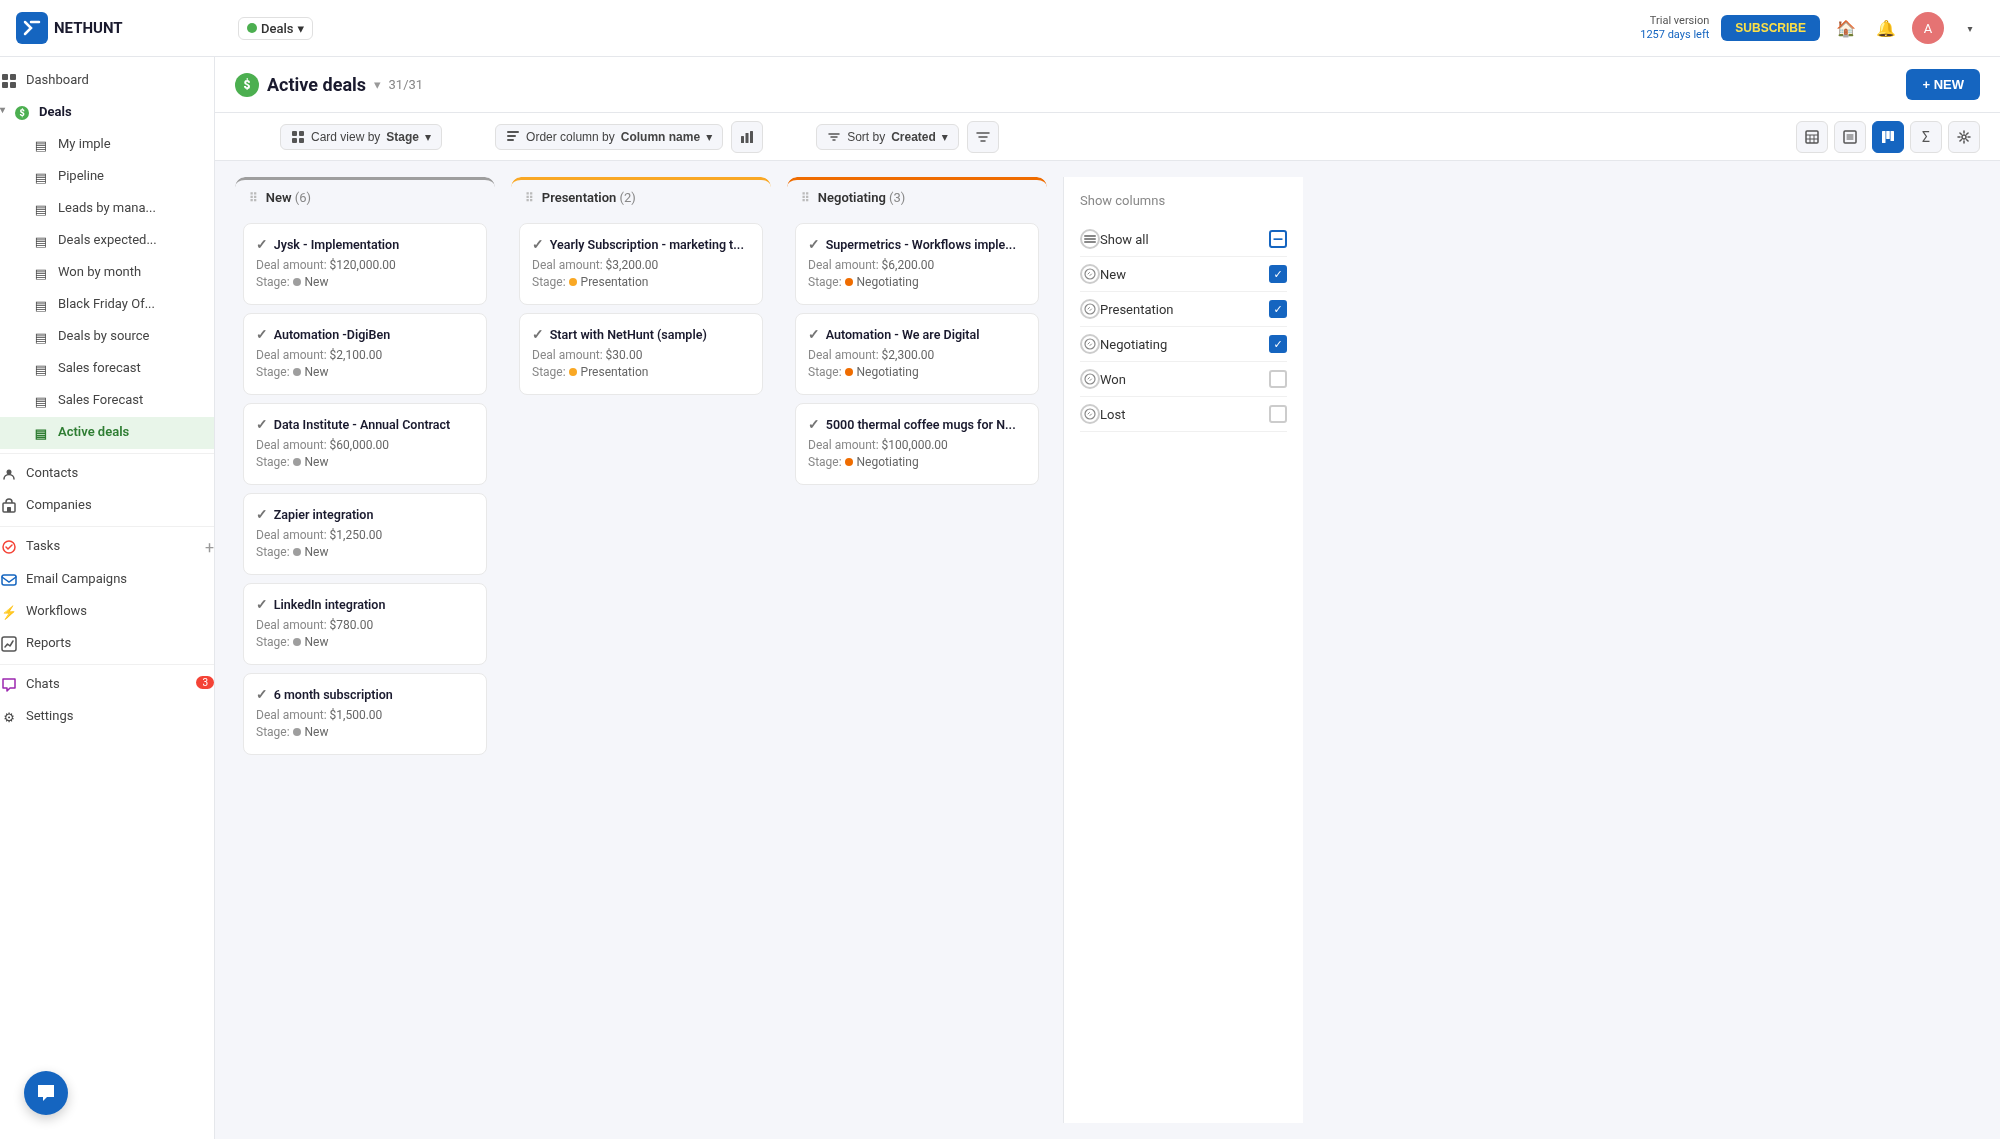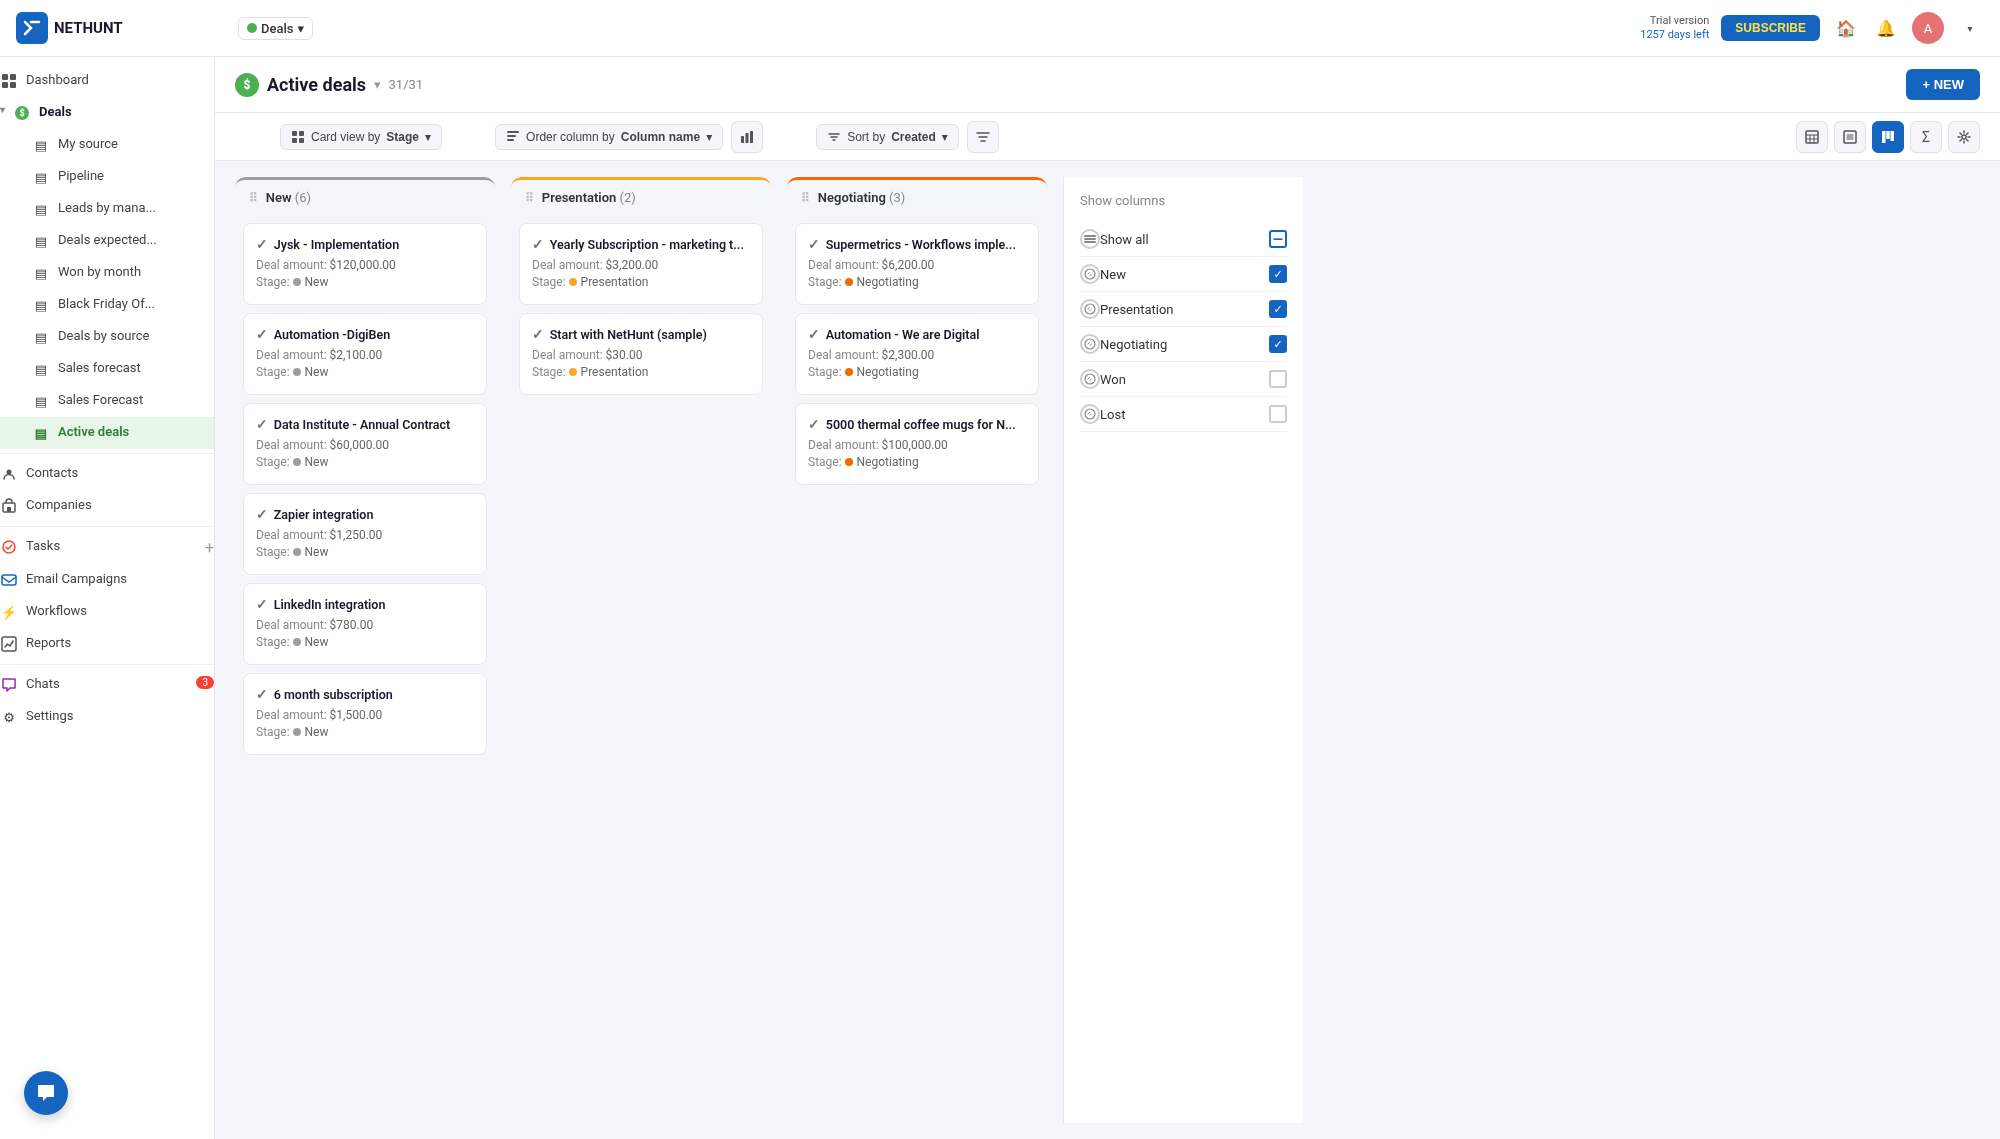--- a/index.html
+++ b/index.html
@@ -357,21 +357,21 @@
       <div class="sidebar-icon">
         <div style="width:14px;height:14px;border-radius:50%;background:#4caf50;display:flex;align-items:center;justify-content:center;">
           <span style="color:#fff;font-size:9px;font-weight:900;">$</span>
         </div>
       </div>
       <span>Deals</span>
     </div>
 
     <div class="sidebar-item sub-item">
       <div class="sidebar-icon">▤</div>
-      <span>My source</span>
+      <span>My imple</span>
     </div>
     <div class="sidebar-item sub-item">
       <div class="sidebar-icon">▤</div>
       <span>Pipeline</span>
     </div>
     <div class="sidebar-item sub-item">
       <div class="sidebar-icon">▤</div>
       <span>Leads by mana...</span>
     </div>
     <div class="sidebar-item sub-item">

